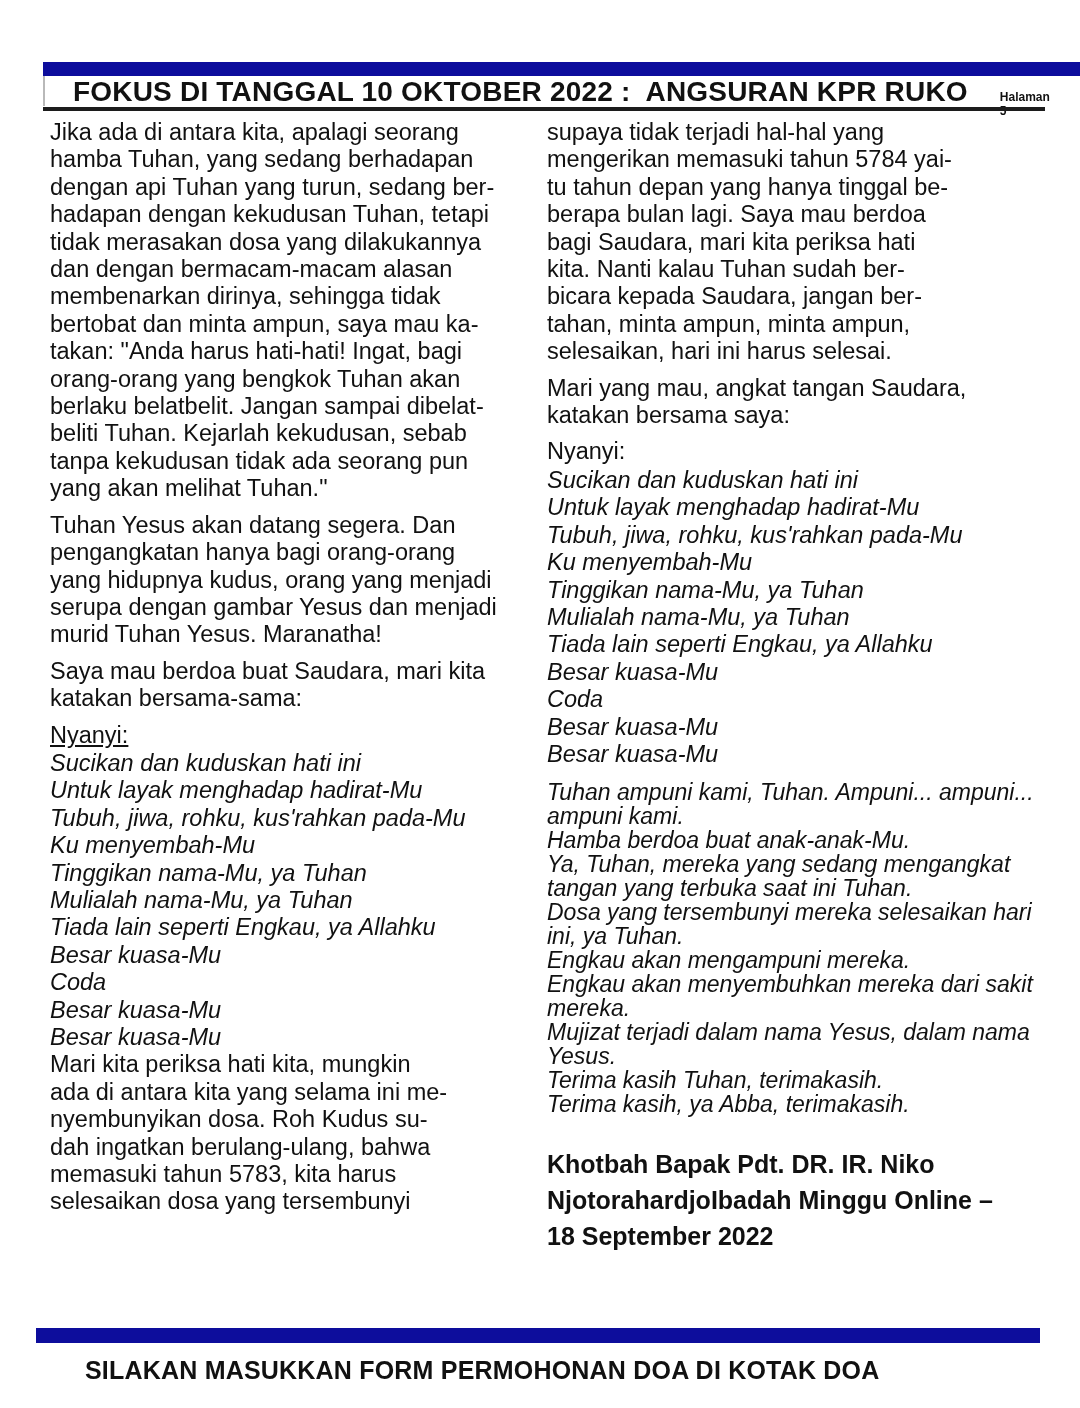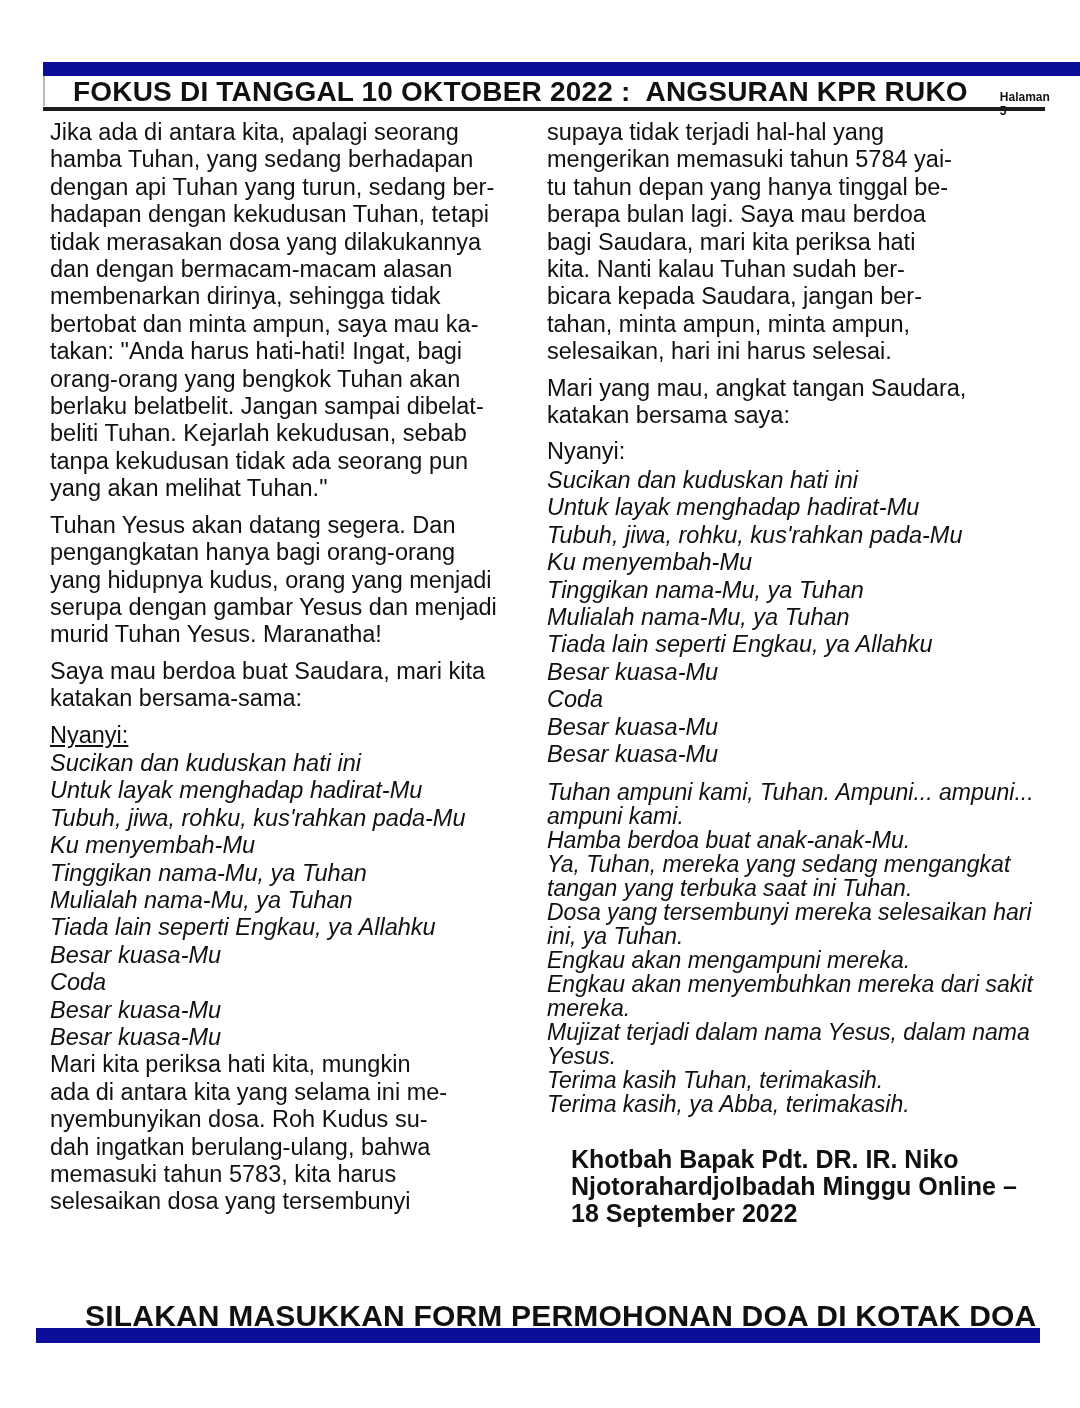--- a/index.html
+++ b/index.html
@@ -38,29 +38,29 @@
   .pre{white-space:pre-line;}
   .col p{margin:0 0 9px 0;}
   .nyanyi{margin:2px 0 1px 0;}
   .nyanyi.u{text-decoration:underline;}
   .lyrics{font-style:italic;margin:0 0 0 0;}
   .lyric-line{line-height:27.4px;}
   .prayer{
     font-style:italic;font-size:23px;line-height:24px;margin-top:12px;
   }
   .credit{
-    font-weight:700;font-size:25px;line-height:27px;margin-top:30px;margin-left:24px;
+    font-weight:700;font-size:25px;line-height:36px;margin-top:30px;
   }
   .footbar{
     position:absolute;left:36px;top:1328px;width:1004px;height:15px;
     background:#0d0d9c;
   }
   .footer-text{
-    position:absolute;left:85px;top:1299px;
-    font-weight:700;font-size:30px;letter-spacing:.2px;
+    position:absolute;left:85px;top:1356px;
+    font-weight:700;font-size:25px;letter-spacing:.2px;
   }
 </style>
 </head>
 <body>
 
 <div class="topbar"></div>
 
 <div class="header-row">
   <h1 class="page-title">FOKUS DI TANGGAL 10 OKTOBER 2022 :  ANGSURAN KPR RUKO</h1>
   <span class="page-number">Halaman 5</span>

